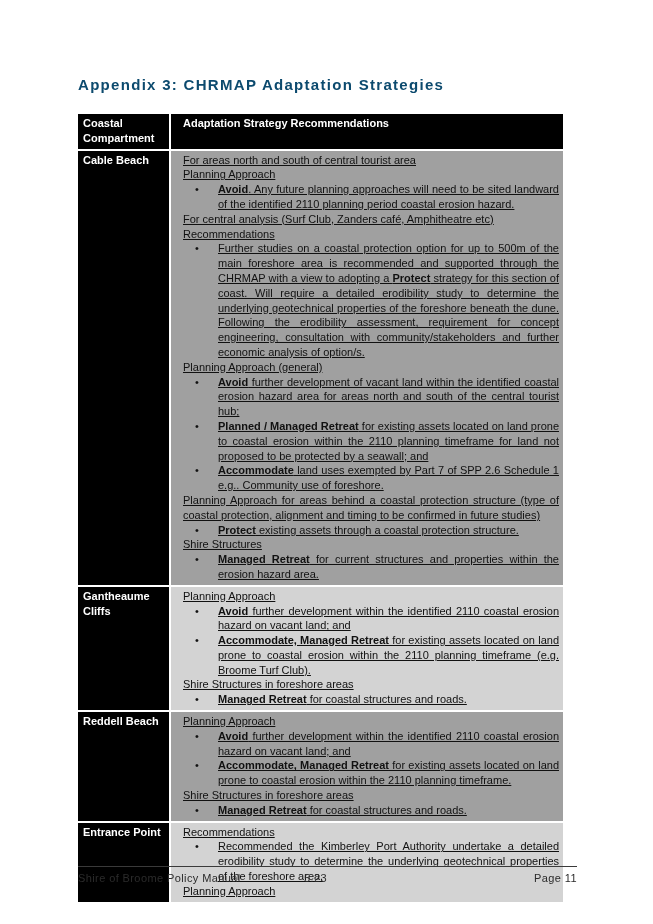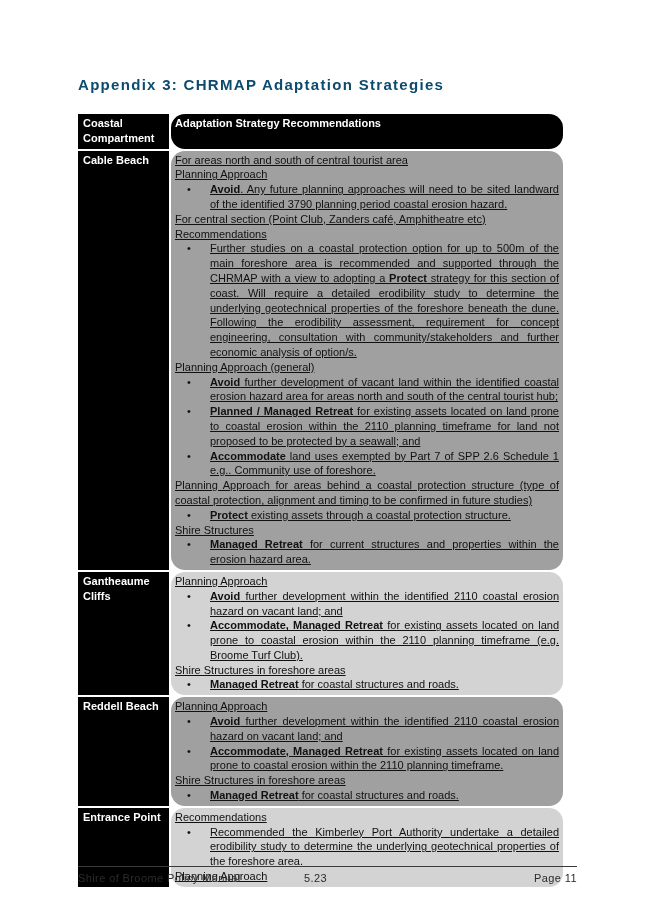--- a/index.html
+++ b/index.html
@@ -44,22 +44,21 @@
     width: 82px;
     flex: 0 0 82px;
     background: #000000;
     color: #ffffff;
     font-weight: bold;
     padding: 2px 4px 3px 5px;
     margin-right: 2px;
   }
   .col2 {
     flex: 1 1 auto;
-    padding: 2px 4px 3px 4px;
-    border-radius: 14px;
+    padding: 2px 4px 3px 12px;
   }
   .col2.th {
     background: #000000;
     color: #ffffff;
     font-weight: bold;
   }
   .col2.dark  { background: #a0a0a0; }
   .col2.light { background: #d3d3d3; }
   .line {
     text-align: justify;
@@ -105,22 +104,22 @@
     <div class="header-row">
       <div class="col1">Coastal Compartment</div>
       <div class="col2 th">Adaptation Strategy Recommendations</div>
     </div>
     <div>
         <div class="body-row">
           <div class="col1">Cable Beach</div>
           <div class="col2 dark">
             <div class="line underline"><span class="line-text"><span>For areas north and south of central tourist area</span></span></div>
             <div class="line plain"><span class="line-text"><span>Planning Approach</span></span></div>
-            <div class="line bullet"><span class="marker">•</span><span class="line-text"><b>Avoid</b><span>. Any future planning approaches will need to be sited landward of the identified 3790 planning period coastal erosion hazard.</span></span></div>
-            <div class="line underline"><span class="line-text"><span>For central section (Point Club, Zanders café, Amphitheatre etc)</span></span></div>
+            <div class="line bullet"><span class="marker">•</span><span class="line-text"><b>Avoid</b><span>. Any future planning approaches will need to be sited landward of the identified 2110 planning period coastal erosion hazard.</span></span></div>
+            <div class="line underline"><span class="line-text"><span>For central analysis (Surf Club, Zanders café, Amphitheatre etc)</span></span></div>
             <div class="line plain"><span class="line-text"><span>Recommendations</span></span></div>
             <div class="line bullet"><span class="marker">•</span><span class="line-text"><span>Further studies on a coastal protection option for up to 500m of the main foreshore area is recommended and supported through the CHRMAP with a view to adopting a </span><b>Protect</b><span> strategy for this section of coast. Will require a detailed erodibility study to determine the underlying geotechnical properties of the foreshore beneath the dune. Following the erodibility assessment, requirement for concept engineering, consultation with community/stakeholders and further economic analysis of option/s.</span></span></div>
             <div class="line plain"><span class="line-text"><span>Planning Approach (general)</span></span></div>
             <div class="line bullet"><span class="marker">•</span><span class="line-text"><b>Avoid</b><span> further development of vacant land within the identified coastal erosion hazard area for areas north and south of the central tourist hub;</span></span></div>
             <div class="line bullet"><span class="marker">•</span><span class="line-text"><b>Planned / Managed Retreat</b><span> for existing assets located on land prone to coastal erosion within the 2110 planning timeframe for land not proposed to be protected by a seawall; and</span></span></div>
             <div class="line bullet"><span class="marker">•</span><span class="line-text"><b>Accommodate</b><span> land uses exempted by Part 7 of SPP 2.6 Schedule 1 e.g.. Community use of foreshore.</span></span></div>
             <div class="line plain"><span class="line-text"><span>Planning Approach for areas behind a coastal protection structure (type of coastal protection, alignment and timing to be confirmed in future studies)</span></span></div>
             <div class="line bullet"><span class="marker">•</span><span class="line-text"><b>Protect</b><span> existing assets through a coastal protection structure.</span></span></div>
             <div class="line plain"><span class="line-text"><span>Shire Structures</span></span></div>
             <div class="line bullet"><span class="marker">•</span><span class="line-text"><b>Managed Retreat</b><span> for current structures and properties within the erosion hazard area.</span></span></div>

